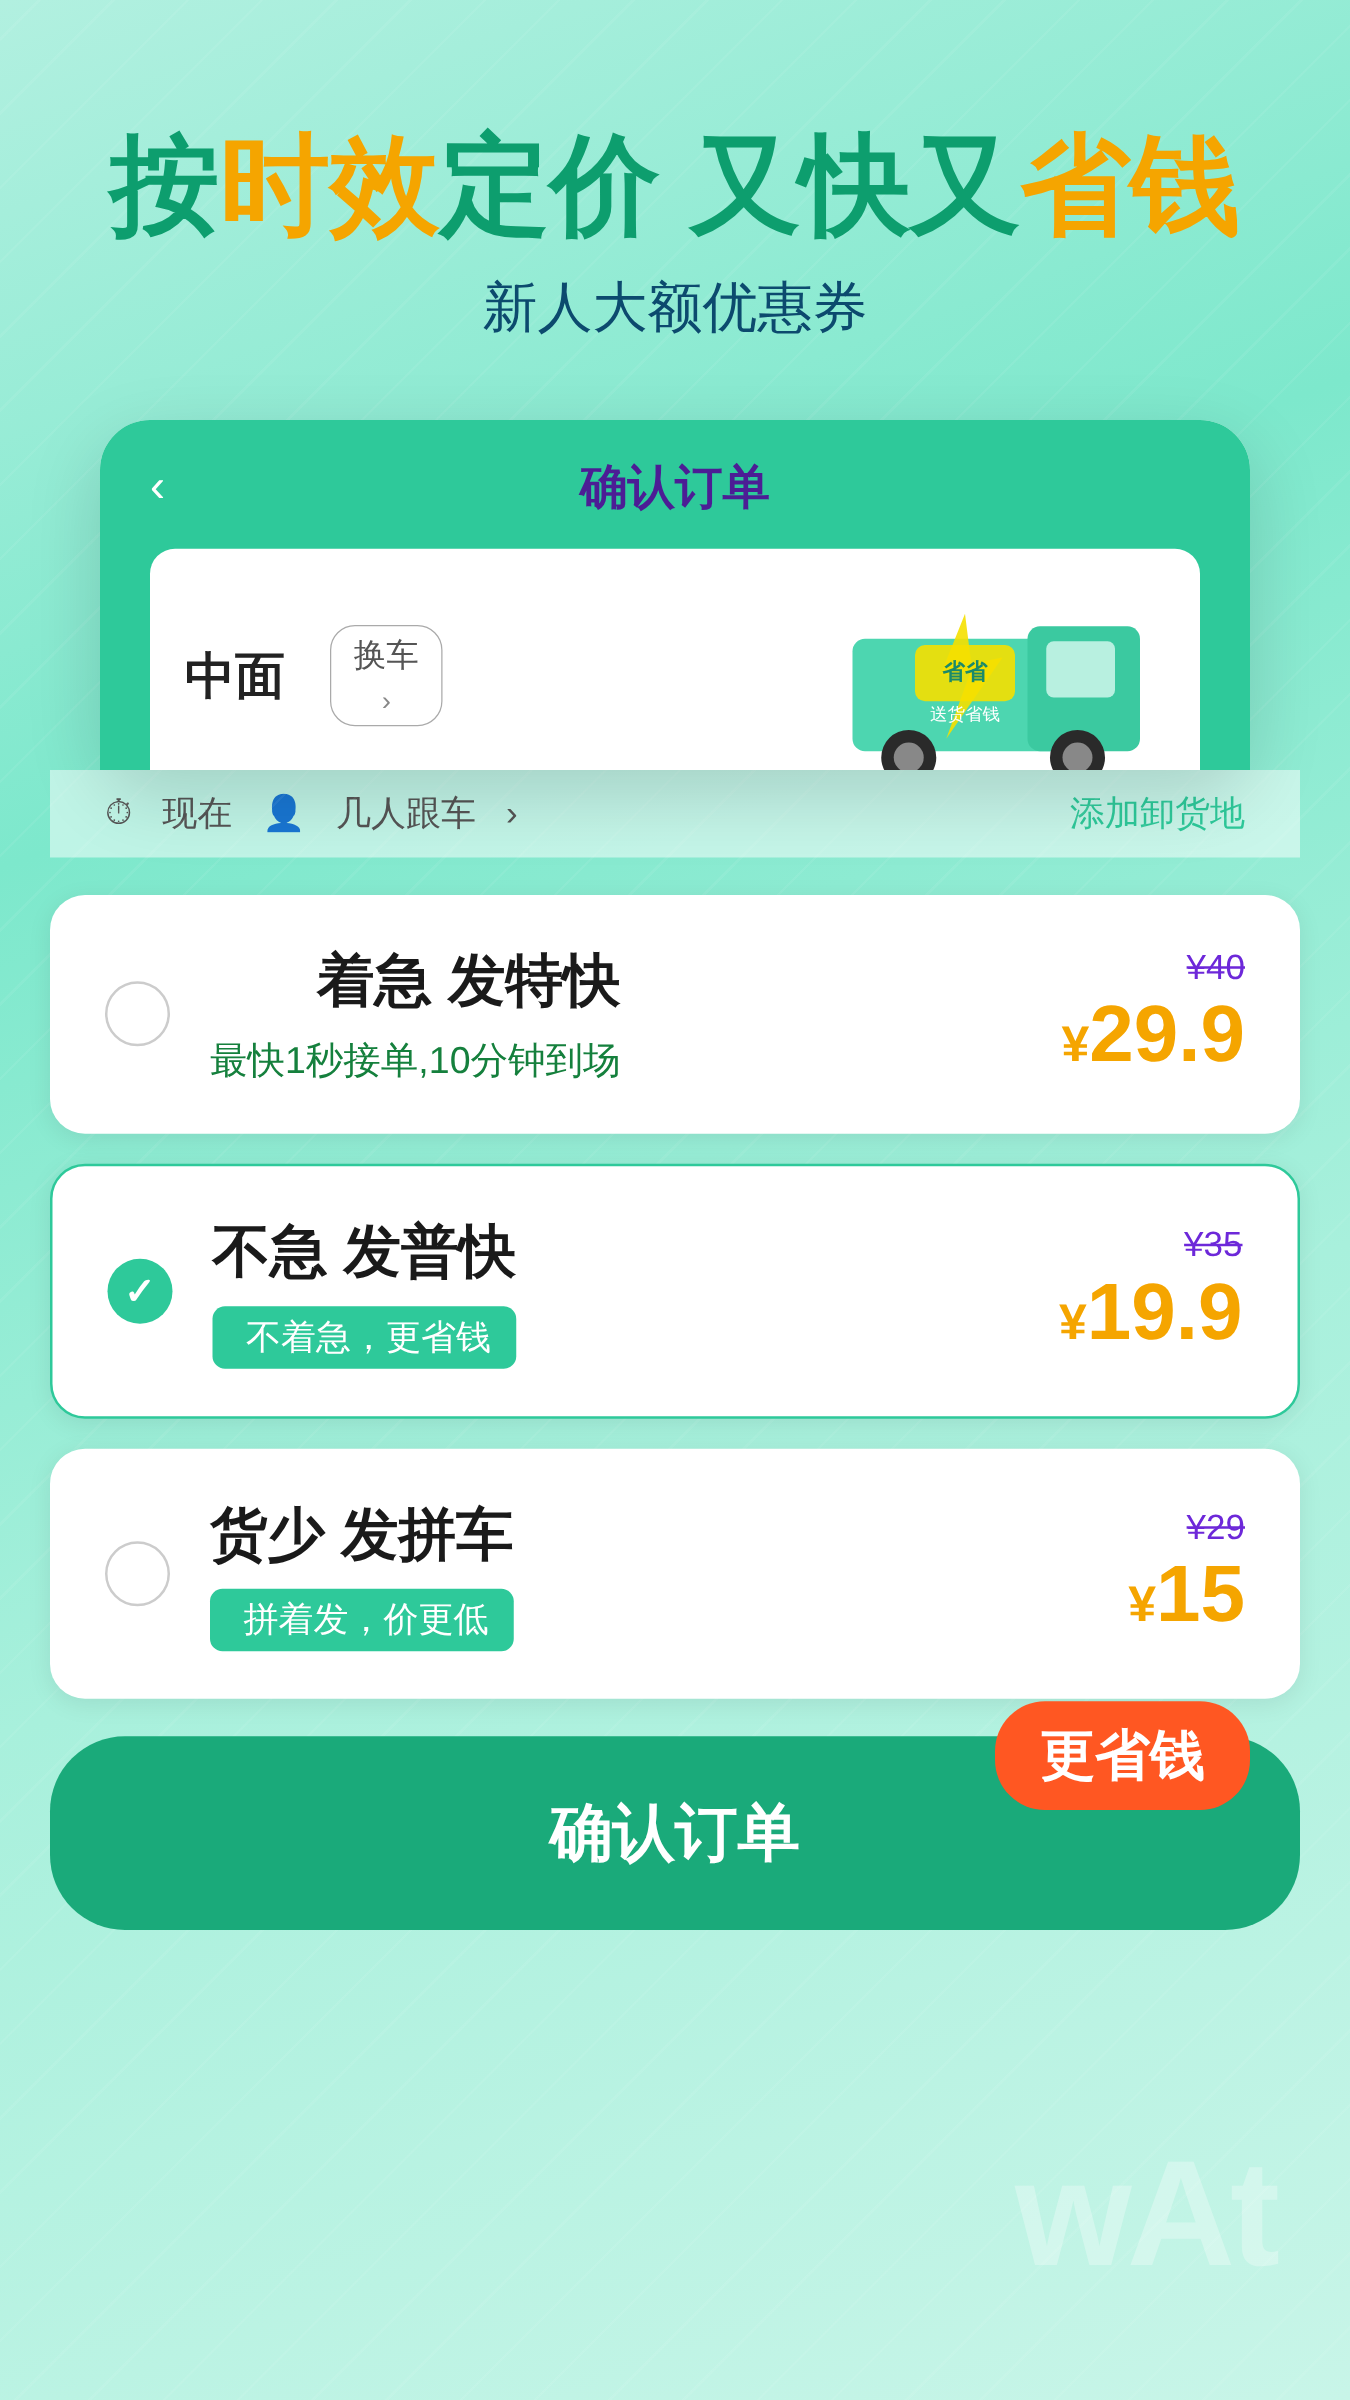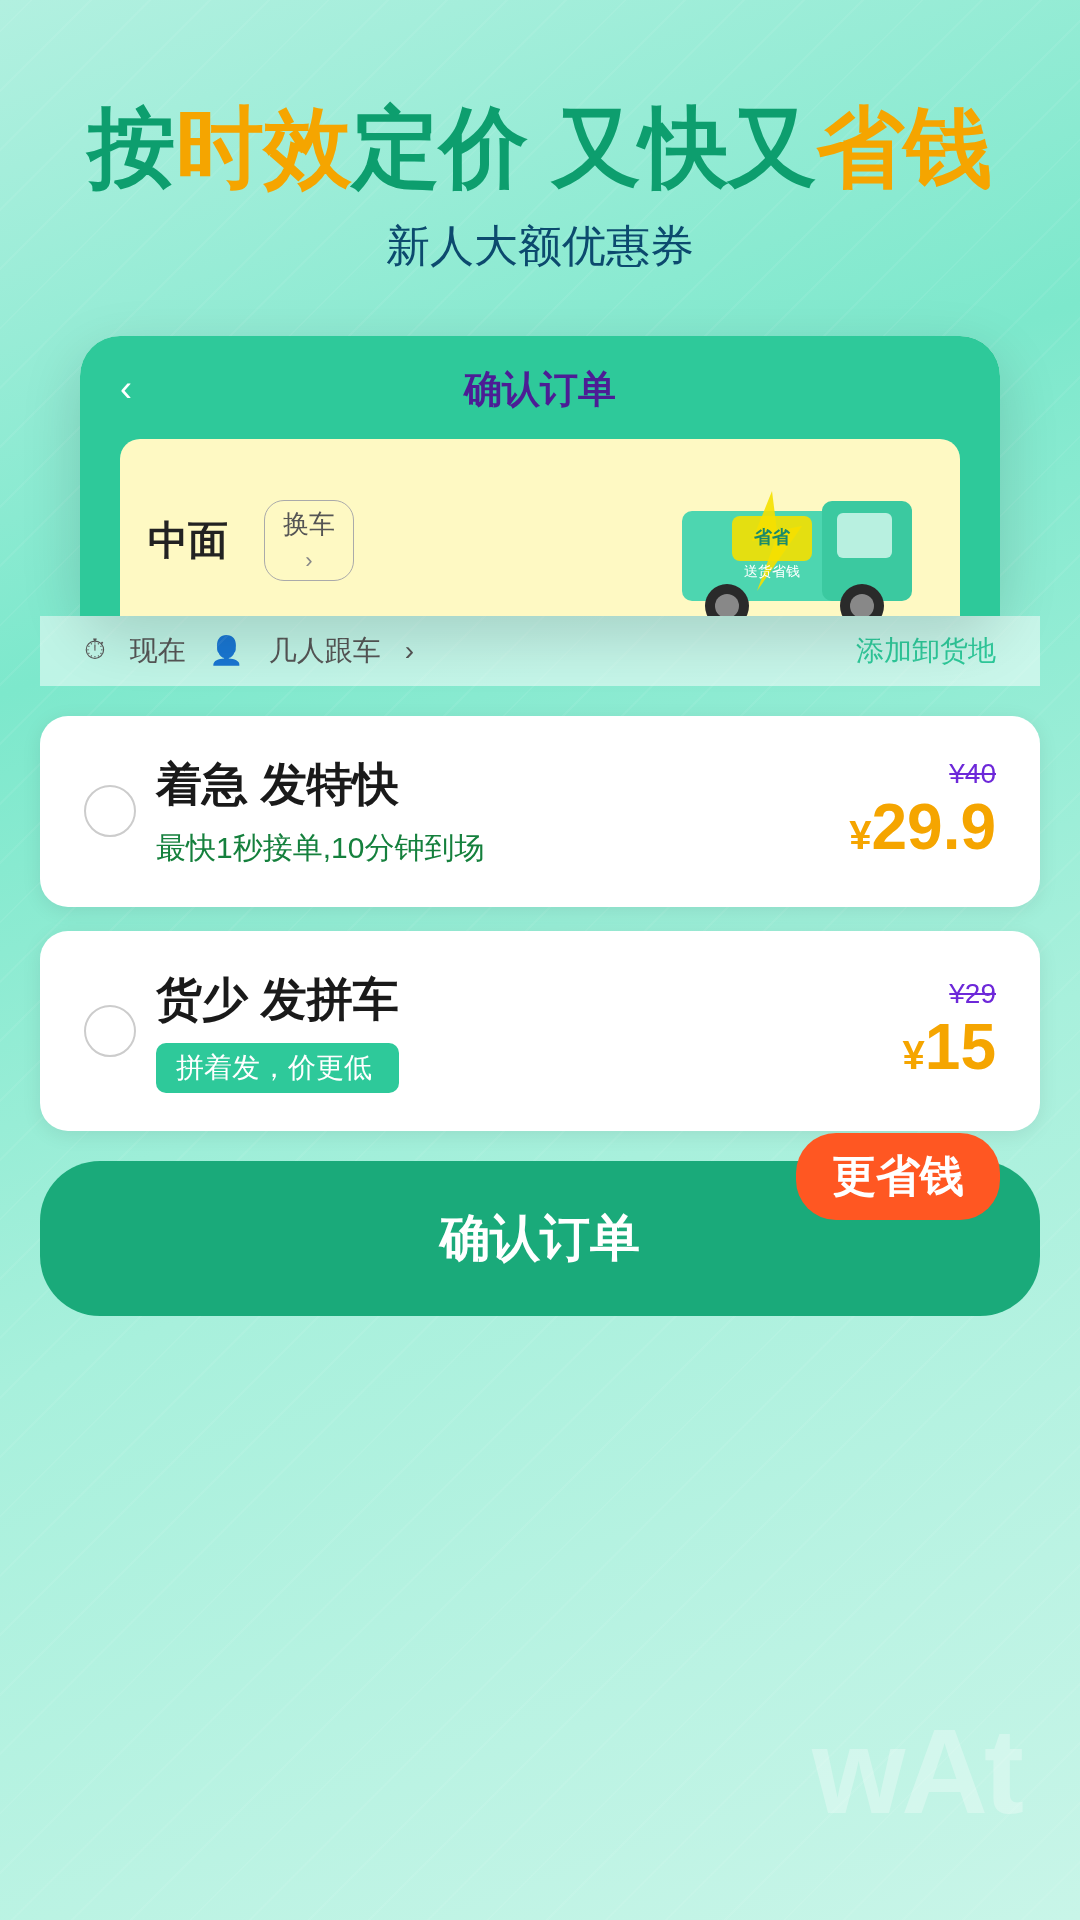--- a/index.html
+++ b/index.html
@@ -97,21 +97,21 @@
     .card-title {
       font-size: 38px;
       color: #4c1d95;
       font-weight: 600;
     }
 
     .card-content-row {
       display: flex;
       align-items: center;
       justify-content: space-between;
-      background: #fef9c3;
+      background: #ffffff;
       border-radius: 20px;
       padding: 22px 28px;
       margin-top: 10px;
     }
 
     .car-label {
       font-size: 40px;
       font-weight: 600;
       color: #222;
     }
@@ -169,21 +169,22 @@
       overflow: hidden;
     }
 
     .option-card.selected {
       border: 2.5px solid #2ec99a;
     }
 
     .option-left {
       display: flex;
       align-items: center;
-      gap: 20px;
+      gap: 32px;
+      text-align: right;
     }
 
     .radio-circle {
       width: 52px;
       height: 52px;
       border-radius: 50%;
       border: 2.5px solid #ccc;
       flex-shrink: 0;
     }
 
@@ -397,20 +398,35 @@
       </div>
     </div>
     <div class="option-price">
       <div class="price-original">¥40</div>
       <div class="price-current">
         <span class="currency">¥</span><span>29.9</span>
       </div>
     </div>
   </div>
 
+  <div class="option-card selected">
+    <div class="option-left">
+      <div class="radio-checked"></div>
+      <div class="option-text">
+        <span class="option-title">不急 发普快</span>
+        <span class="option-tag">不着急，更省钱</span>
+      </div>
+    </div>
+    <div class="option-price">
+      <div class="price-original">¥35</div>
+      <div class="price-current">
+        <span class="currency">¥</span><span>19.9</span>
+      </div>
+    </div>
+  </div>
 
   <div class="option-card">
     <div class="option-left">
       <div class="radio-circle"></div>
       <div class="option-text">
         <span class="option-title">货少 发拼车</span>
         <span class="option-tag">拼着发，价更低</span>
       </div>
     </div>
     <div class="option-price">

